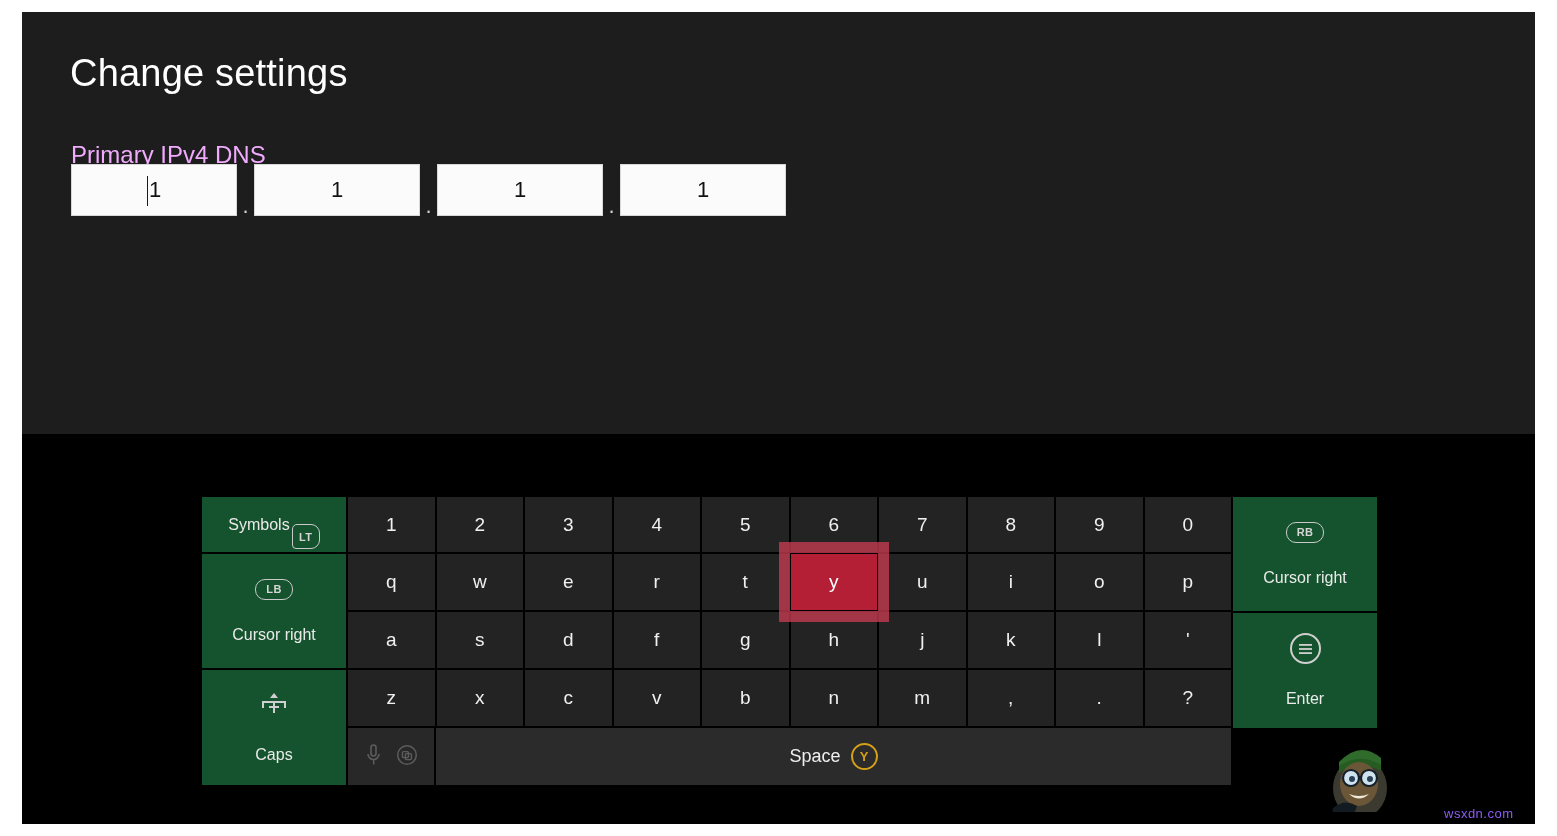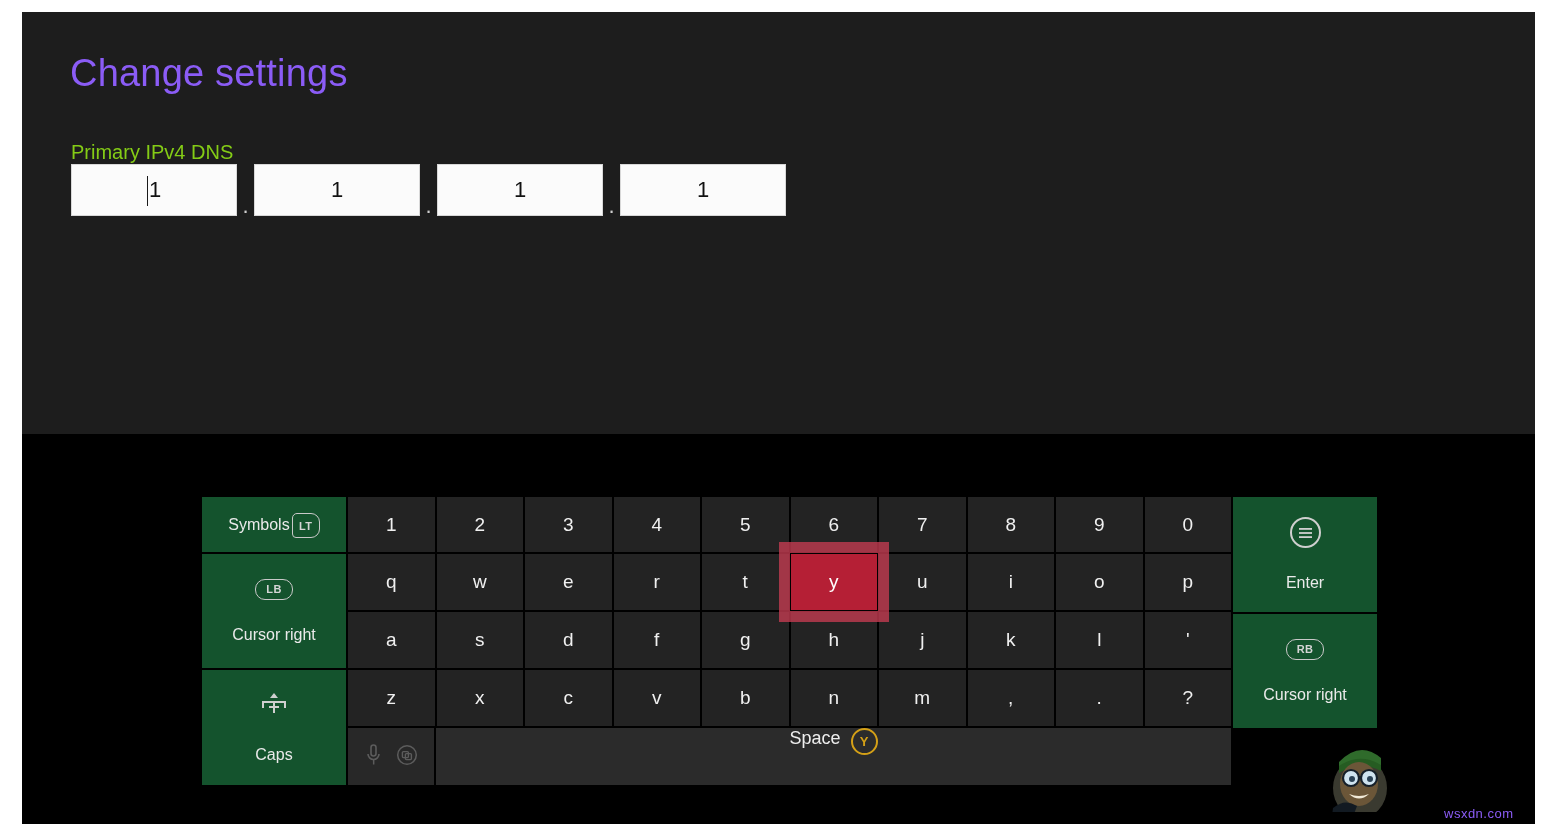--- a/index.html
+++ b/index.html
@@ -11,26 +11,26 @@
   #screen{position:relative;width:1557px;height:836px;background:#ffffff;}
 
   
   #settings-panel{
     position:absolute;left:22px;top:12px;width:1513px;height:422px;
     background:#1d1d1d;
     box-shadow:0 0 3px rgba(255,255,255,0.28);
   }
   #page-title{
     position:absolute;left:48px;top:42px;
-    font-size:38px;font-weight:400;color:#8b5cf6;letter-spacing:0.2px;
+    font-size:38px;font-weight:400;color:#ffffff;letter-spacing:0.2px;
     line-height:1;
   }
   #field-label{
     position:absolute;left:49px;top:129px;
-    font-size:20px;color:#84cc16;font-weight:400;
+    font-size:24px;color:#f0abfc;font-weight:400;
   }
   #octet-row{
     position:absolute;left:49px;top:152px;display:flex;align-items:center;
   }
   .octet-box{
     position:relative;width:166px;height:52px;background:#fbfbfb;
     display:flex;align-items:center;justify-content:center;
     box-sizing:border-box;border:1px solid #d8d8d8;
   }
   .octet-val{
@@ -86,31 +86,31 @@
   .key.hl{
     background:#b51f35;color:#ffffff;z-index:5;
     box-shadow:0 0 0 11px rgba(199,60,82,0.78);
   }
   .mediakey{
     flex:0 0 88px;background:#282828;border:1px solid #000;box-sizing:border-box;
     display:flex;align-items:center;justify-content:center;gap:14px;
   }
   .spacekey{
     flex:1;background:#2b2b2b;border:1px solid #000;box-sizing:border-box;
-    display:flex;justify-content:center;gap:10px;
+    display:flex;align-items:center;justify-content:center;gap:10px;
     color:#eeeeee;font-size:18px;
   }
 
   
   .badge-lt,.badge-lb,.badge-rb{
     display:inline-flex;align-items:center;justify-content:center;
     color:#d5d5d5;font-size:11px;font-weight:700;letter-spacing:0.4px;
   }
   .badge-lt{width:26px;height:23px;border:1.6px solid #c9c9c9;
-    border-radius:5px 9px 9px 4px;margin-left:2px;position:relative;top:1px;}
+    border-radius:5px 9px 9px 4px;margin-left:2px;position:relative;top:12px;}
   .badge-lb,.badge-rb{width:36px;height:19px;border:1.6px solid #c9c9c9;
     border-radius:10px;}
   .badge-x{
     display:inline-flex;align-items:center;justify-content:center;
     width:23px;height:23px;border-radius:50%;border:2px solid #1e9ede;
     color:#1e9ede;font-size:13px;font-weight:700;margin-left:11px;
     position:relative;top:1px;
   }
   .badge-y{
     display:inline-flex;align-items:center;justify-content:center;
@@ -277,34 +277,34 @@
           <div class="spacekey">
             <span>Space</span>
             <span class="badge-y">Y</span>
           </div>
         </div>
       </div>
 
       <div class="side-col">
 
 
+        <div class="side-cell h2">
+          <span class="badge-rb ico">RB</span>
+          <span class="lbl">Cursor right</span>
+        </div>
+
         <div class="side-cell h3">
           <span class="badge-menu ico">
             <svg width="15" height="12" viewBox="0 0 15 12">
               <rect x="1" y="1" width="13" height="1.8" fill="#cfcfcf"></rect>
               <rect x="1" y="5.1" width="13" height="1.8" fill="#cfcfcf"></rect>
               <rect x="1" y="9.2" width="13" height="1.8" fill="#cfcfcf"></rect>
             </svg>
           </span>
           <span class="lbl">Enter</span>
-        </div>
-
-        <div class="side-cell h2">
-          <span class="badge-rb ico">RB</span>
-          <span class="lbl">Cursor right</span>
         </div>
       </div>
     </div>
   </div>
 
   <div id="mascot">
     <svg width="62" height="90" viewBox="0 0 62 90">
       <ellipse cx="31" cy="66" rx="27" ry="30" fill="#3a3a30"></ellipse>
       <path d="M10 40 q21 -22 42 -4 l0 9 q-21 -12 -42 3 Z" fill="#2f6b2b"></path>
       <path d="M10 44 q21 -14 42 -1 l0 6 q-21 -11 -42 2 Z" fill="#265c22"></path>

